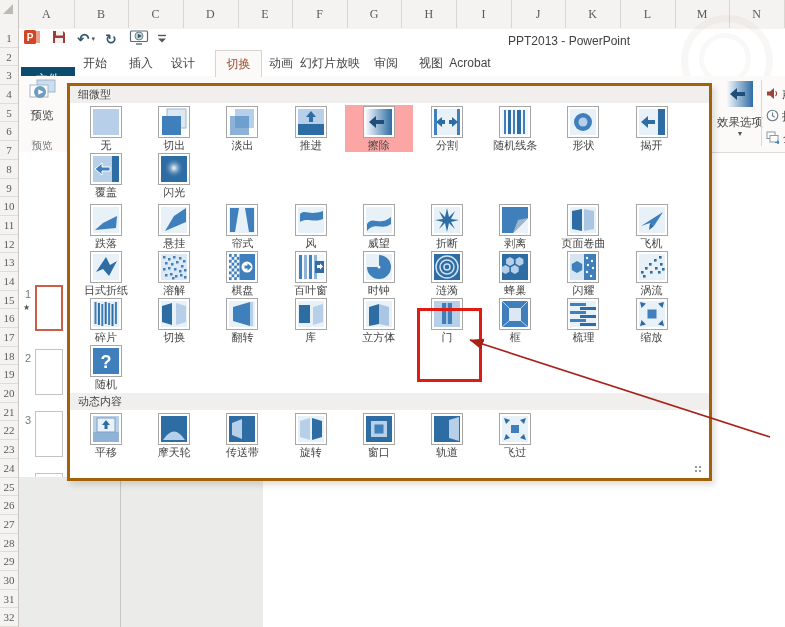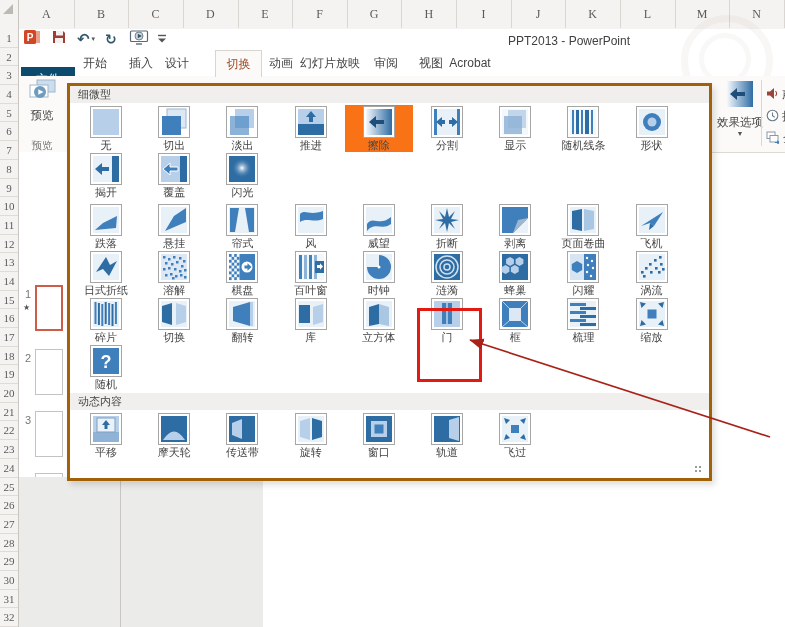--- a/index.html
+++ b/index.html
@@ -52,21 +52,21 @@
   .sstar{position:absolute;left:4px;font-size:8px;color:#555}
   .sthumb{position:absolute;left:16px;width:28px;height:46px;background:#fff;
           border:1px solid #C3C3C3;box-sizing:border-box;cursor:pointer}
   .sthumb.sel{border:2px solid #CD5C49}
   
   .gallery{position:absolute;left:48px;top:54px;width:639px;height:392px;background:#fff;
           border:3px solid #a16207;box-shadow:3px 4px 6px rgba(0,0,0,.13);z-index:5;box-sizing:content-box}
   .gsec-h{height:17px;background:#F0EFED;font-size:11px;color:#444;line-height:17px;padding-left:8px}
   .ggrid{display:grid;grid-template-columns:repeat(9,68.2px);grid-auto-rows:47px;padding:2px 0 2px 2px}
   .gcell{display:flex;flex-direction:column;align-items:center;padding-top:1px;cursor:pointer;box-sizing:border-box}
-  .gcell.hl{background:#f97316}
+  .gcell.hl{background:#fca5a5}
   .ticon{width:30px;height:30px;border:1px solid #A6A6A6;background:#fff;display:block}
   .glabel{font-size:11px;color:#444;line-height:13px;margin-top:1px;white-space:nowrap}
   .ghandle{position:absolute;right:6px;bottom:4px;width:9px;height:9px;
           background:radial-gradient(#9a9a9a 1px,transparent 1.2px);background-size:4px 4px;cursor:nwse-resize}
   
   .bgray{position:absolute;left:0;top:448px;width:244px;height:150px;background:#EBEBE9}
   .bline{position:absolute;left:101px;top:448px;width:1px;height:150px;background:#C8C5C2}
   
   .redbox{position:absolute;left:417px;top:308px;width:59px;height:68px;border:3px solid #E21B12;z-index:40}
   .arrowlayer{position:absolute;left:0;top:0;width:785px;height:627px;z-index:45;pointer-events:none}
@@ -167,21 +167,21 @@
             <polygon points="2,4.5 10,4.5 6,8.5" fill="#555"></polygon>
           </svg></span>
       </span>
     </div>
   <div class="wintitle">PPT2013 - PowerPoint</div>
 
   <div class="tabs" id="tabbar">
       <div class="tab tab-file" style="left: 2px; width: 54px;">文件</div>
       <div class="tab" style="left: 56px; width: 40px;">开始</div>
       <div class="tab" style="left: 100px; width: 44px;">插入</div>
-      <div class="tab" style="left: 136px; width: 44px;">设计</div>
+      <div class="tab" style="left: 142px; width: 44px;">设计</div>
       <div class="tab tab-active" style="left: 196px; width: 47px;">切换</div>
       <div class="tab" style="left: 242px; width: 40px;">动画</div>
       <div class="tab" style="left: 276px; width: 70px;">幻灯片放映</div>
       <div class="tab" style="left: 342px; width: 50px;">审阅</div>
       <div class="tab" style="left: 390px; width: 44px;">视图</div>
       <div class="tab" style="left: 424px; width: 54px;">Acrobat</div>
     </div>
 
   <div class="ribbon">
     <div class="pvbtn">
@@ -298,28 +298,20 @@
         </div>
         <div class="gcell">
           <span class="ticon"><svg width="30" height="30" viewBox="0 0 30 30">
               <rect x="2" y="2" width="26" height="26" fill="#E9F1F8"></rect>
               <rect x="2" y="2" width="3" height="26" fill="#3F7FBC"></rect>
               <rect x="25" y="2" width="3" height="26" fill="#3F7FBC"></rect>
               <path d="M4 15l6-5v3h3v4h-3v3z" fill="#2E6DA4"></path>
               <path d="M26 15l-6-5v3h-3v4h3v3z" fill="#2E6DA4"></path>
             </svg></span>
           <span class="glabel">分割</span>
-        </div>
-        <div class="gcell">
-          <span class="ticon"><svg width="30" height="30" viewBox="0 0 30 30">
-              <rect x="2" y="2" width="26" height="26" fill="#F4F8FC"></rect>
-              <rect x="8" y="3" width="18" height="18" fill="#B7CFE8" opacity=".85"></rect>
-              <rect x="4" y="9" width="18" height="18" fill="#8FB3D6" opacity=".85"></rect>
-            </svg></span>
-          <span class="glabel">显示</span>
         </div>
         <div class="gcell">
           <span class="ticon"><svg width="30" height="30" viewBox="0 0 30 30">
               <rect x="2" y="2" width="26" height="26" fill="#F2F7FB"></rect>
               <rect x="4" y="3" width="2" height="24" fill="#3F7FBC"></rect>
               <rect x="8" y="3" width="3" height="24" fill="#2E6DA4"></rect>
               <rect x="13" y="3" width="2" height="24" fill="#3F7FBC"></rect>
               <rect x="17" y="3" width="4" height="24" fill="#2E6DA4"></rect>
               <rect x="23" y="3" width="2" height="24" fill="#3F7FBC"></rect>
             </svg></span>

